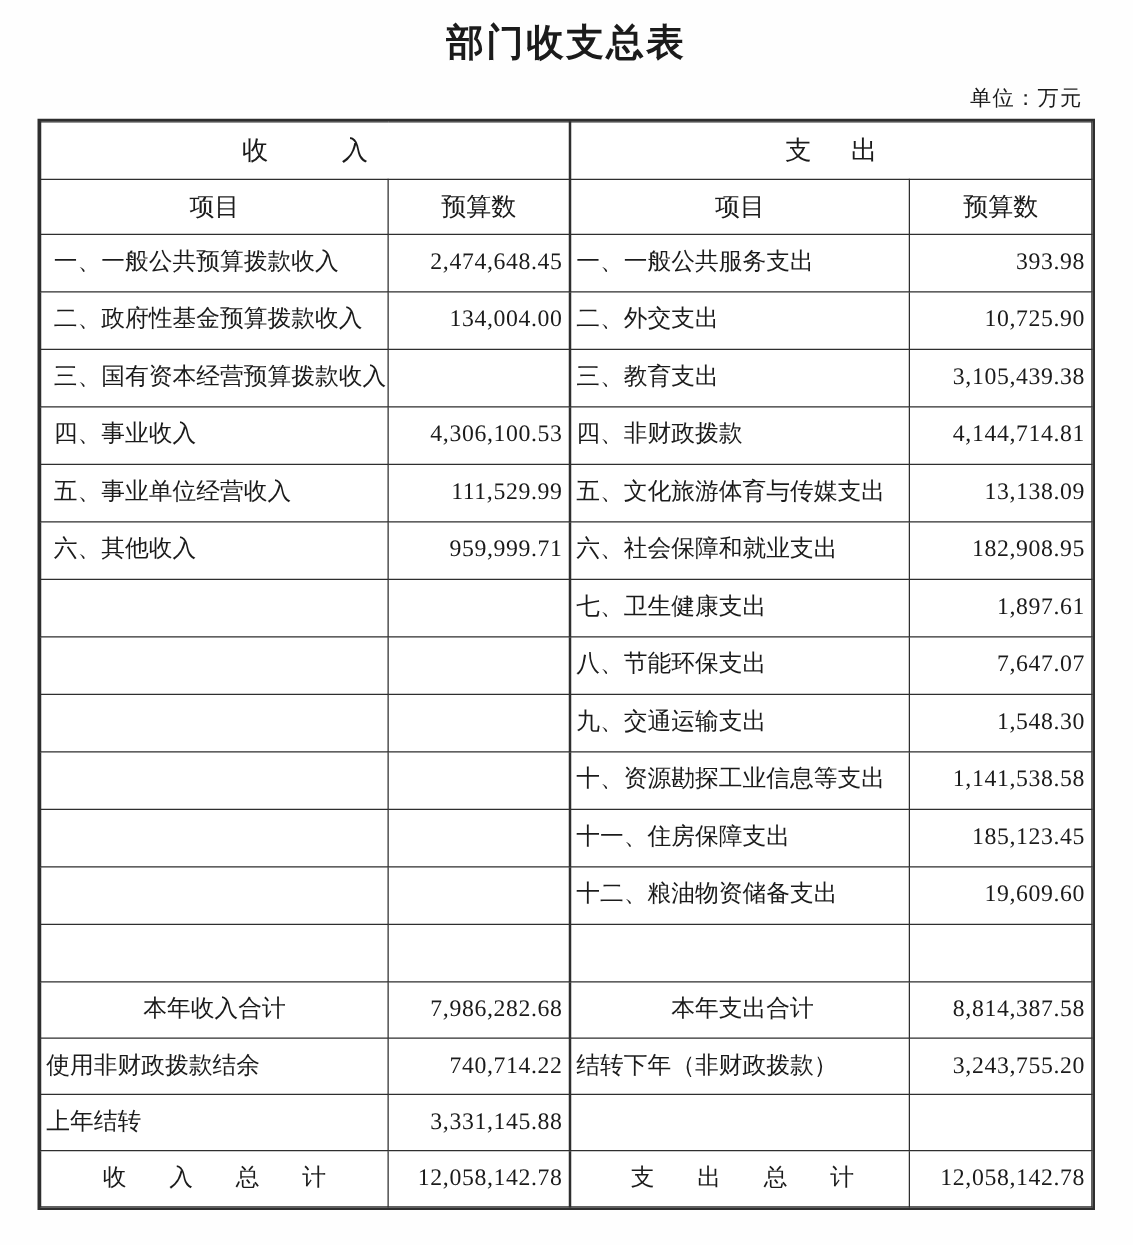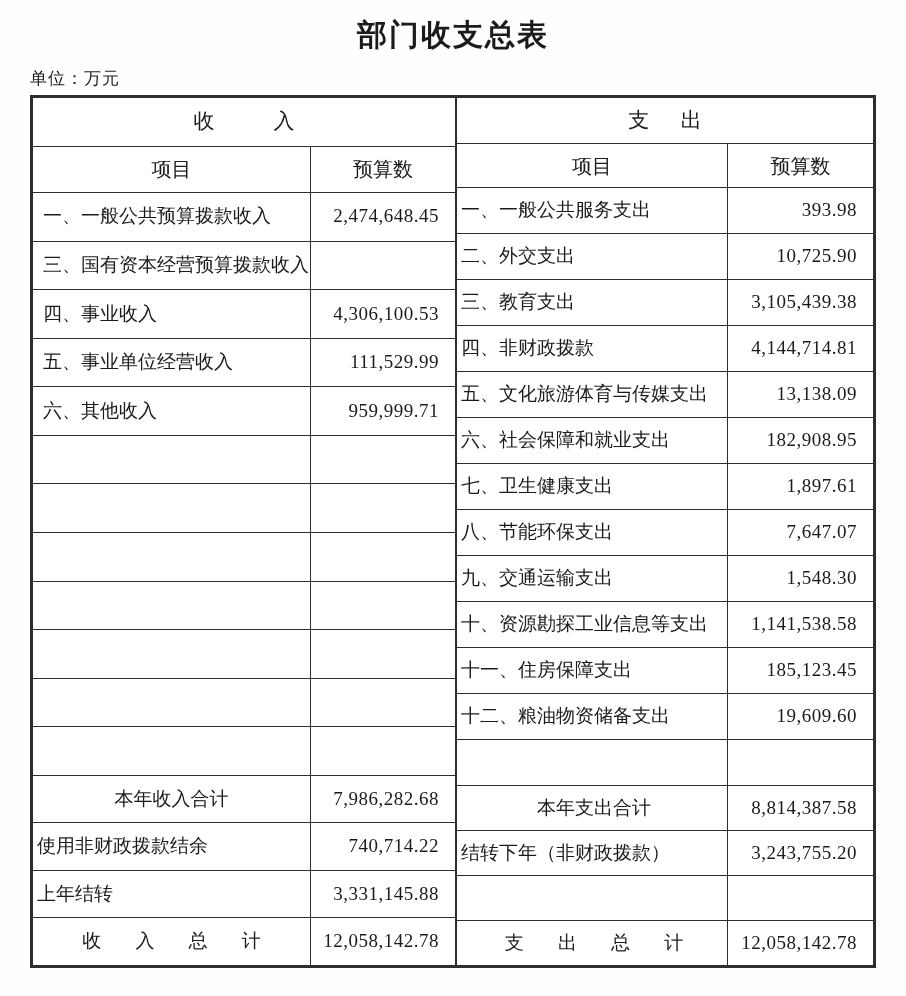--- a/index.html
+++ b/index.html
@@ -13,21 +13,21 @@
     font-family:"Liberation Serif","DejaVu Serif",serif;
     color:var(--ink);
   }
   .page{width:906px;height:996px;overflow:hidden;position:relative;}
   .title{
     margin:0;padding-top:16px;text-align:center;
     font-family:"Liberation Sans","DejaVu Sans",sans-serif;
     font-size:30px;font-weight:bold;letter-spacing:2px;line-height:38px;
   }
   .unit-row{
-    margin:13px 30px 5px 30px;text-align:left;
+    margin:13px 40px 5px 30px;text-align:right;
     font-size:17px;letter-spacing:1px;
   }
   .tbl-wrap{
     margin:0 30px;border:2px solid var(--line);
     display:flex;align-items:stretch;background:#fff;justify-content:center;
   }
   table{border-collapse:collapse;table-layout:fixed;}
   .t-left{width:424px;}
   .t-right{width:418px;flex:1;}
   td{
@@ -37,21 +37,21 @@
     vertical-align:middle;
   }
   tr.sec-h td{height:45px;text-align:center;font-size:21px;}
   .inc-spread{letter-spacing:2.8em;text-indent:2.8em;}
   .exp-spread{letter-spacing:1.5em;text-indent:1.5em;}
   tr.col-h td{height:43px;text-align:center;font-size:20px;}
   tr.d td{height:45px;}
   tr.s td{height:44px;}
   .item{text-align:left;padding-left:10px;}
   .t-right .item{padding-left:4px;}
-  .val{text-align:right;padding-right:16px;letter-spacing:0.5px;}
+  .val{text-align:right;padding-right:5px;letter-spacing:0.5px;}
   .ctr{text-align:center;padding-left:0;font-family:Liberation Serif, serif;}
   .lowpad{padding-left:4px;}
   tr.total-r td{font-weight:normal;}
   .total-label{text-align:center;letter-spacing:1.8em;text-indent:1.8em;padding-left:0;}
 </style>
 </head>
 <body>
 
 <div class="page">
 
@@ -72,20 +72,24 @@
       </tr>
       <tr class="col-h">
         <td>项目</td>
         <td>预算数</td>
       </tr>
       <tr class="d">
         <td class="item">一、一般公共预算拨款收入</td>
         <td class="val">2,474,648.45</td>
       </tr>
       <tr class="d">
+        <td class="item">二、政府性基金预算拨款收入</td>
+        <td class="val">134,004.00</td>
+      </tr>
+      <tr class="d">
         <td class="item">三、国有资本经营预算拨款收入</td>
         <td class="val"></td>
       </tr>
       <tr class="d">
         <td class="item">四、事业收入</td>
         <td class="val">4,306,100.53</td>
       </tr>
       <tr class="d">
         <td class="item">五、事业单位经营收入</td>
         <td class="val">111,529.99</td>

